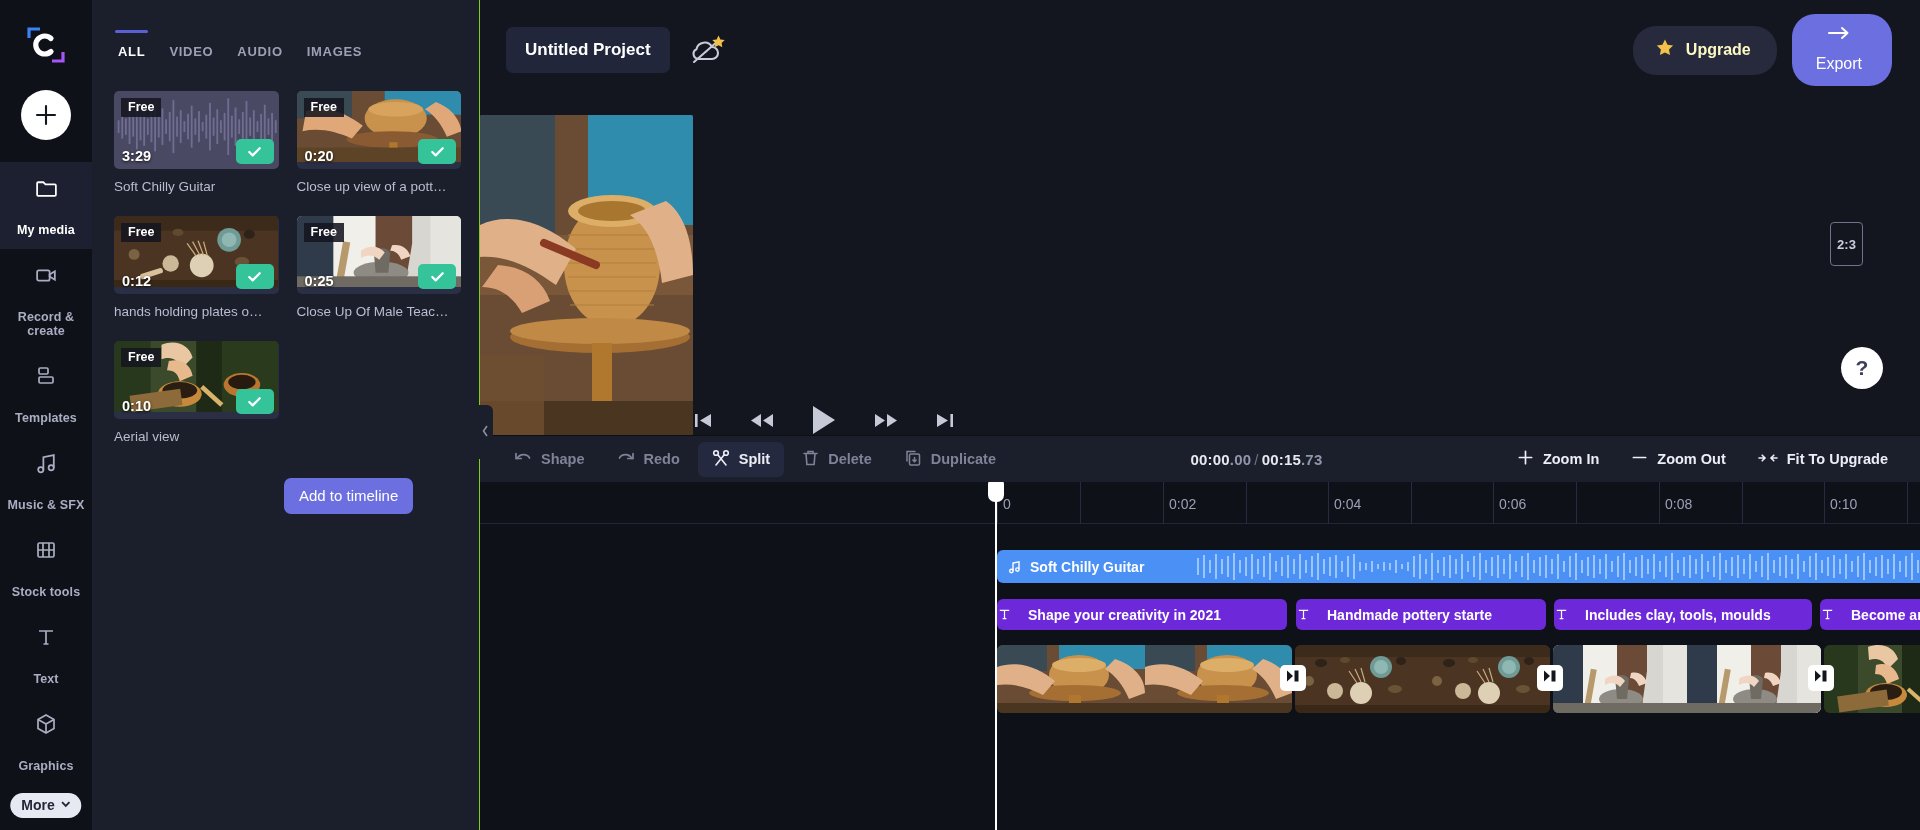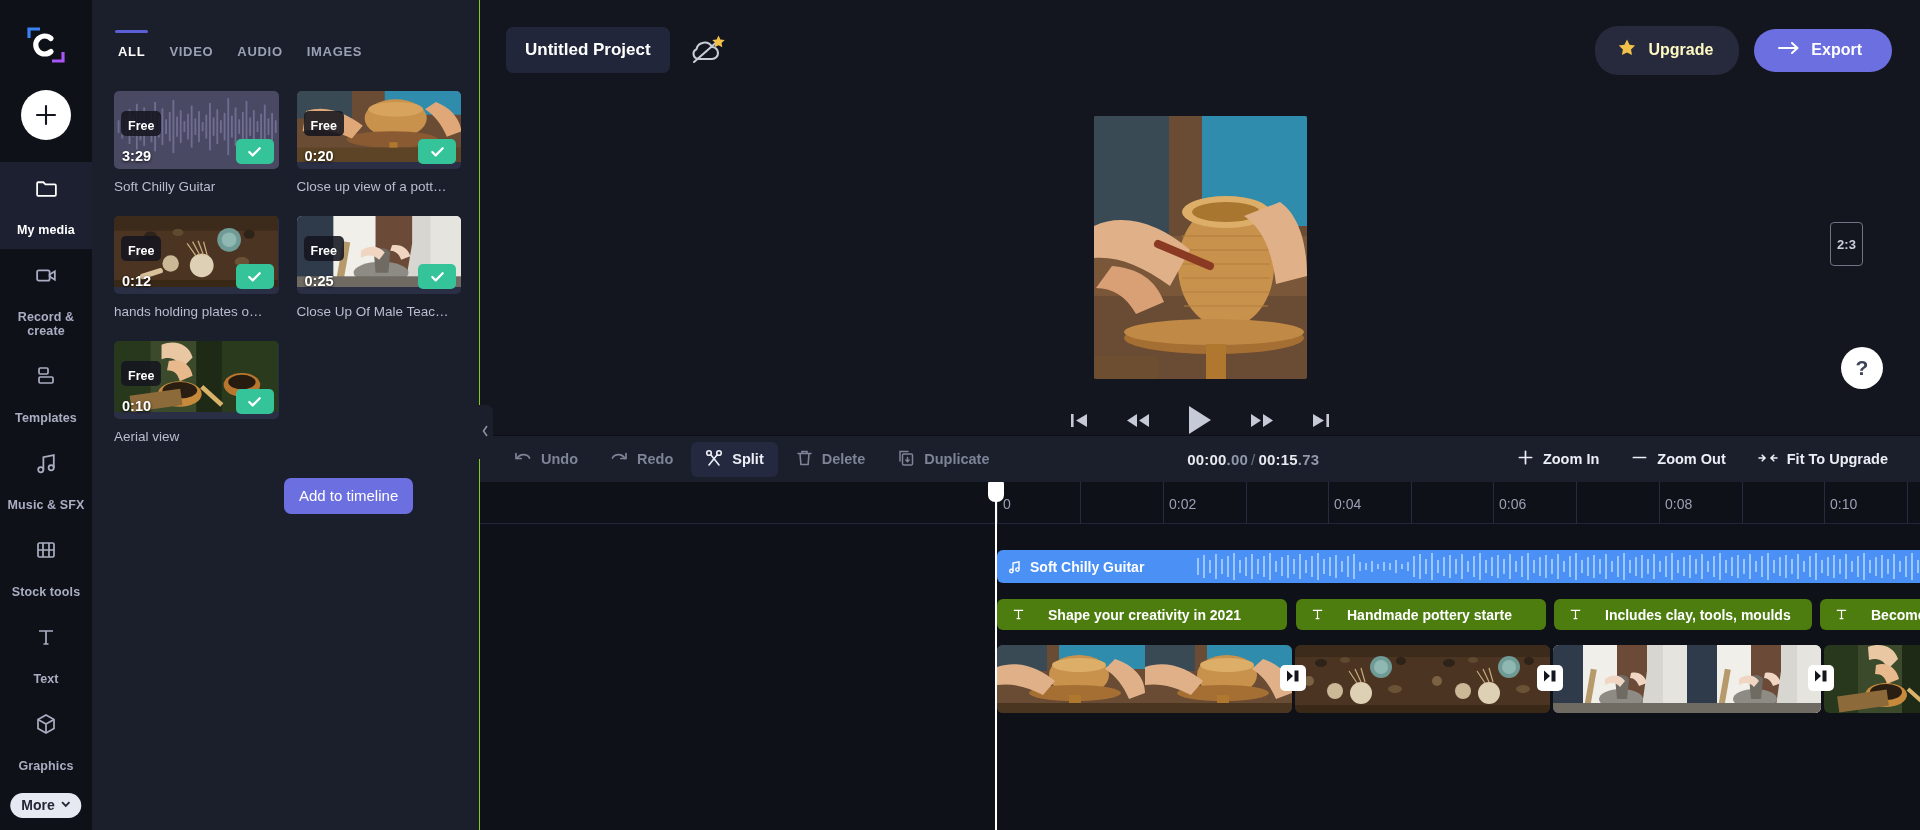--- a/index.html
+++ b/index.html
@@ -64,23 +64,23 @@
   .grid {
     display: grid; grid-template-columns: 1fr 1fr; gap: 22px 18px;
     padding: 22px 18px 0 22px;
   }
   .card { cursor: pointer; }
   .thumb {
     position: relative; width: 100%; height: 78px; border-radius: 5px;
     overflow: hidden; background: #2b2f45;
   }
   .thumb .free {
-    position: absolute; top: 20px; left: 7px; background: rgba(20,22,31,.88);
-    color: #fff; font-size: 12.5px; font-weight: 700; padding: 8px 7px 3px;
-    border-radius: 5px; z-index: 4;
+    position: absolute; top: 7px; left: 7px; background: rgba(20,22,31,.88);
+    color: #fff; font-size: 12.5px; font-weight: 700; padding: 2px 7px 3px;
+    border-radius: 0; z-index: 4;
   }
   .thumb .dur {
     position: absolute; bottom: 5px; left: 8px; color: #fff; z-index: 4;
     font-size: 14.5px; font-weight: 700; text-shadow: 0 1px 3px rgba(0,0,0,.8);
   }
   .thumb .check {
     position: absolute; bottom: 5px; right: 5px; width: 38px; height: 25px;
     background: #35c49a; border-radius: 5px; display: flex;
     align-items: center; justify-content: center; z-index: 4;
   }
@@ -110,26 +110,26 @@
   }
   .cloudwrap { margin-left: 18px; position: relative; width: 38px; height: 34px; cursor: pointer; }
   .spacer { flex: 1; }
   .upgrade {
     display: flex; align-items: center; gap: 11px; background: #262a3c;
     color: #fef9c3; font-size: 16px; font-weight: 700; border-radius: 23px;
     padding: 12px 26px 13px 22px; cursor: pointer; margin-right: 15px;
   }
   .export {
     display: flex; align-items: center; gap: 11px; background: #6c6fe0;
-    color: #fff; font-size: 16px; font-weight: 700; border-radius: 23px;
-    padding: 12px 30px 13px 24px; cursor: pointer;
-  }
-
-  .stage { flex: 1; position: relative; display: flex; flex-direction: column;
-           align-items: center; justify-content: flex-start; min-height:0; }
+    color: #fff; font-size: 16px; font-weight: 400; border-radius: 23px;
+    padding: 12px 30px 13px 24px; cursor: pointer; flex-direction: column;
+  }
+
+  .stage { flex: 1; position: relative; display: flex; flex-direction: row;
+           align-items: flex-end; justify-content: flex-start; min-height:0; }
   .video {
     width: 213px; height: 320px; margin-top: 16px; border-radius: 2px;
     overflow: hidden; position: relative; background: #1a2230;
   }
   .transport {
     display: flex; align-items: center; gap: 37px; margin-top: 26px;
     color: #c6c9d6;
   }
   .tbtn { cursor: pointer; display: flex; align-items: center; justify-content: center; }
   .ratio {
@@ -175,22 +175,22 @@
   }
   .tracks { position: relative; padding-top: 20px; }
   .clip { position: absolute; border-radius: 6px; overflow: hidden; }
   .audioclip {
     height: 33px; background: #4a90f5; display: flex; align-items: center;
     padding-left: 11px; gap: 8px; cursor: pointer;
   }
   .audioclip .aname { font-size: 14px; font-weight: 700; color: #fff; white-space: nowrap; z-index: 3; }
   .awave { position: absolute; left: 0; top: 0; right: 0; bottom: 0; }
   .textclip {
-    height: 31px; background: #4d7c0f; display: flex; align-items: center;
-    gap: 22px; padding-left: 14px; cursor: pointer; overflow: hidden;
+    height: 31px; background: #6d28d9; display: flex; align-items: center;
+    gap: 16px; padding-left: 0; cursor: pointer; overflow: hidden;
   }
   .textclip .tname { font-size: 14px; font-weight: 700; color: #fff; white-space: nowrap; }
   .vidclip { height: 68px; cursor: pointer; }
   .transition {
     position: absolute; width: 26px; height: 26px; background: #fff;
     border-radius: 5px; display: flex; align-items: center;
     justify-content: center; z-index: 14; cursor: pointer;
   }
   .playhead { position: absolute; top: 0; bottom: 0; width: 2px; background: #fff; z-index: 30; }
   .playhead .knob {
@@ -589,21 +589,21 @@
     </div>
 
     <div class="edittoolbar">
       <div class="tool">
         <span>
           <svg width="18" height="16" viewBox="0 0 18 16" fill="none" stroke="currentColor" stroke-width="1.7" stroke-linecap="round">
               <path d="M3 8.5C6 3.5 13 3.5 15.5 8"></path>
               <path d="M2 3.5v5h5.2"></path>
             </svg>
         </span>
-        <span>Undo</span>
+        <span>Shape</span>
       </div>
       <div class="tool">
         <span>
           <svg width="18" height="16" viewBox="0 0 18 16" fill="none" stroke="currentColor" stroke-width="1.7" stroke-linecap="round">
               <path d="M15 8.5C12 3.5 5 3.5 2.5 8"></path>
               <path d="M16 3.5v5h-5.2"></path>
             </svg>
         </span>
         <span>Redo</span>
       </div>

